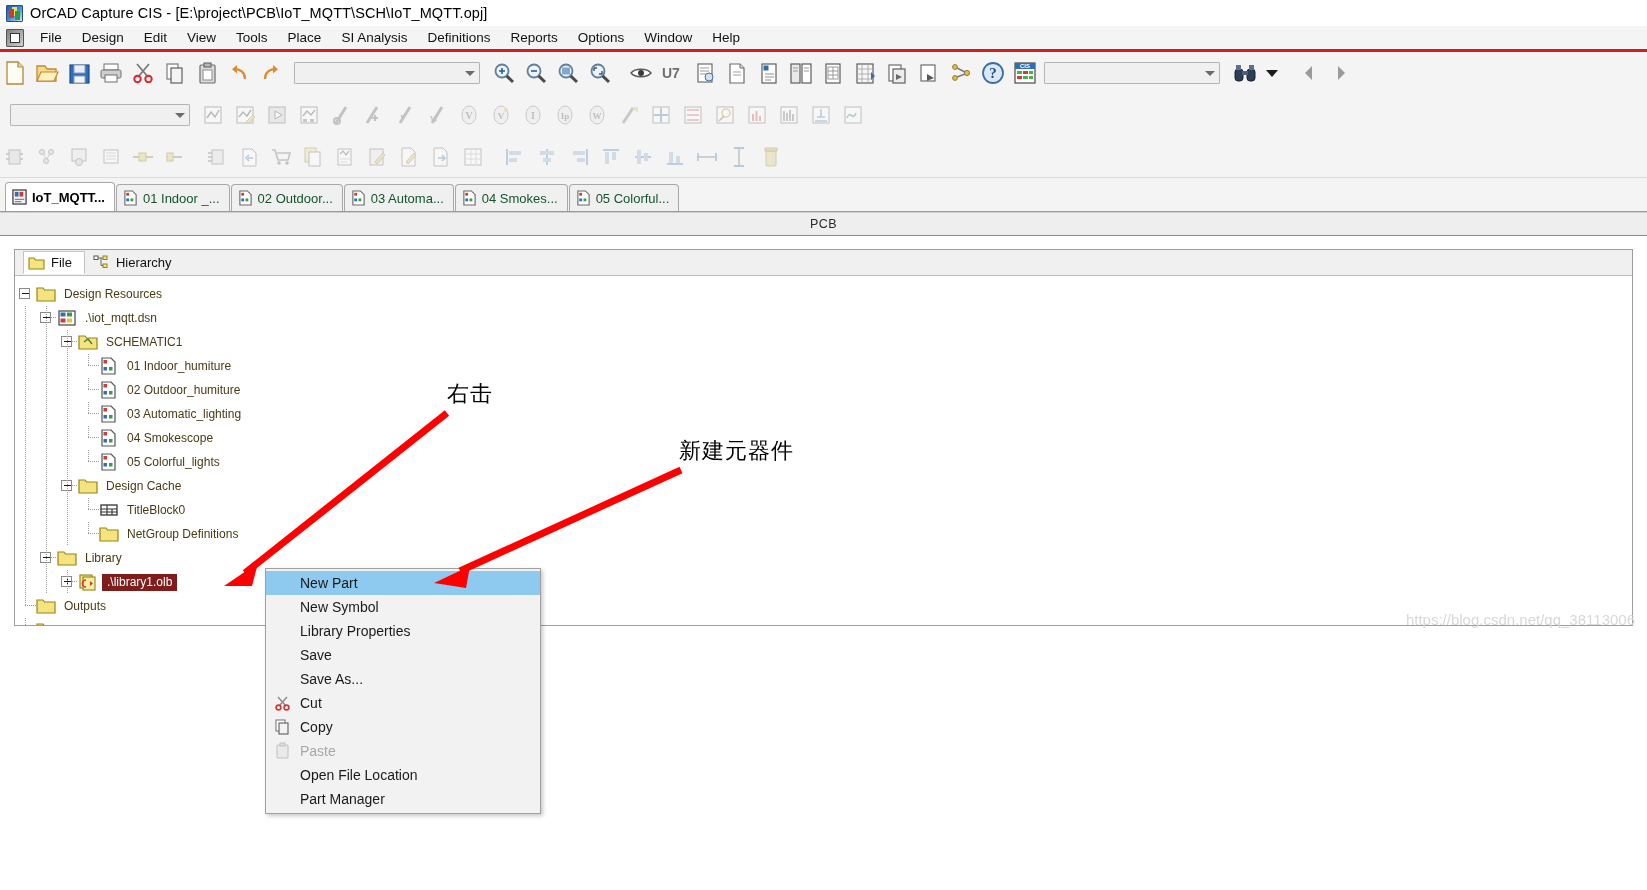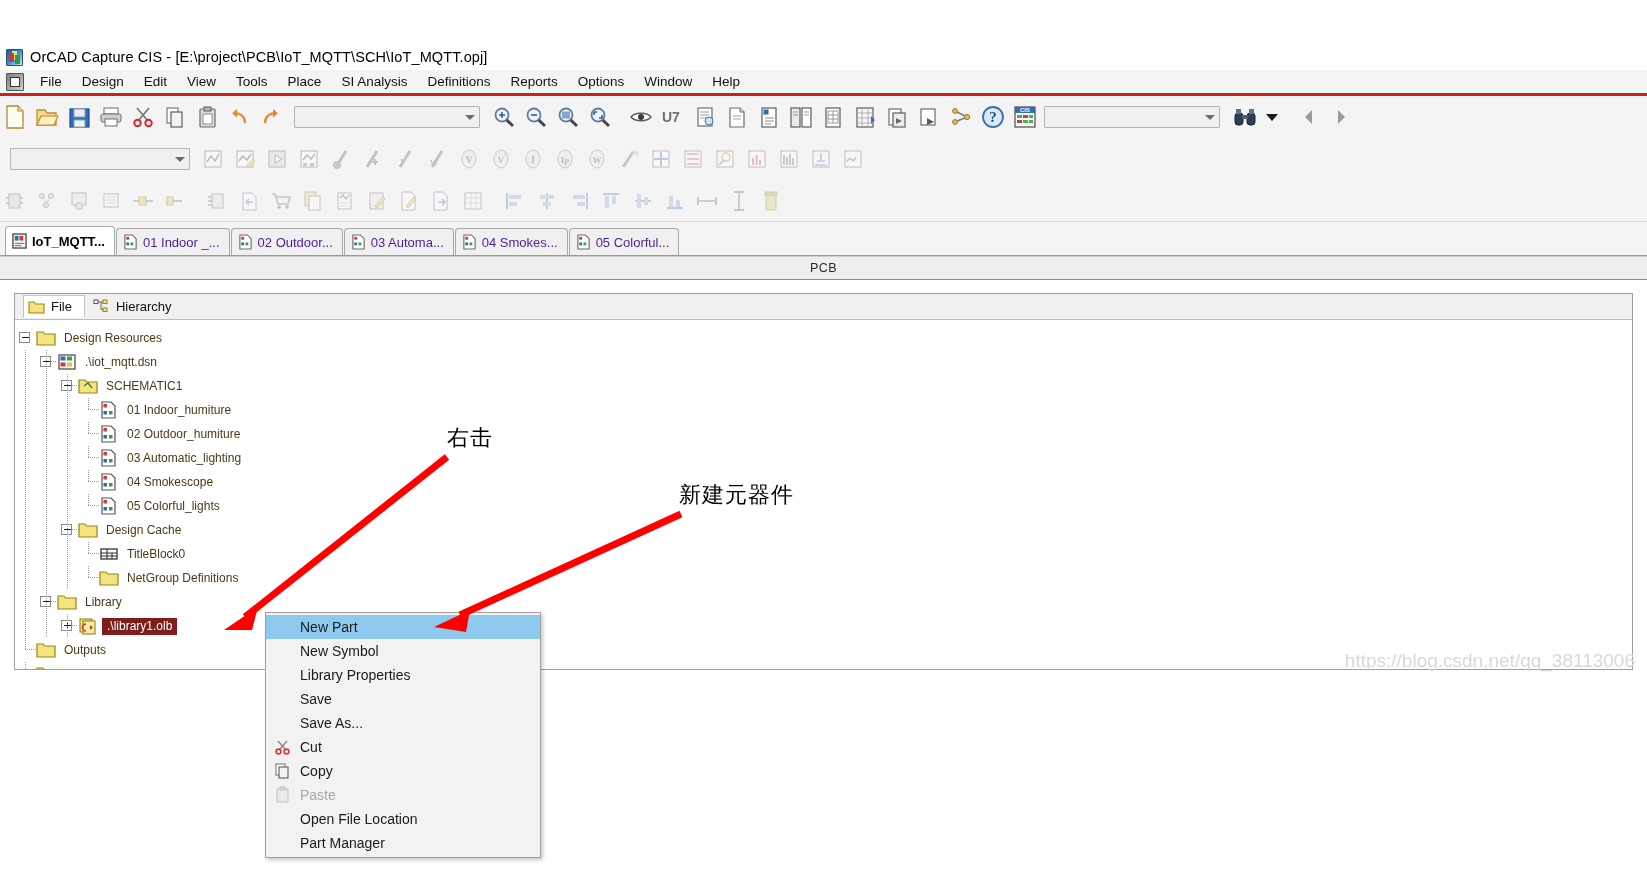--- a/index.html
+++ b/index.html
@@ -3,21 +3,21 @@
 <meta charset="utf-8">
 <style>
   * { box-sizing: border-box; }
   html, body {
     margin: 0; padding: 0;
     width: 1647px; height: 890px;
     overflow: hidden;
     background: #ffffff;
     font-family: "Liberation Sans", sans-serif;
   }
-  #app { position: relative; width: 1647px; height: 642px; background:#ffffff;margin-top:44px; }
+  #app { position: relative; width: 1647px; height: 642px; background:#ffffff; }
 
   
   .titlebar {
     height: 26px; background: #ffffff;
     display: flex; align-items: center; padding-left: 6px;
     font-size: 14.5px; color: #000;
   }
   .titlebar .app-icon {
     width: 17px; height: 17px; margin-right: 7px; flex: 0 0 auto;
     background: linear-gradient(135deg,#1f5fa8,#3a8ad4 48%,#d8e6f5);
@@ -93,21 +93,21 @@
   .doctabs {
     height: 34px; background: #f4f4f4; display: flex;
     align-items: flex-end; padding-left: 5px; gap: 1px;
     border-bottom: 1px solid #9a9a9a;
   }
   .doctab {
     height: 27px; display: flex; align-items: center; gap: 5px;
     padding: 0 9px 0 6px; font-size: 13px;
     background: #f0f0f0; border: 1px solid #a8a8a8;
     border-bottom: none; border-radius: 4px 4px 0 0;
-    color: #4c1d95; white-space: nowrap; position: relative;
+    color: #14532d; white-space: nowrap; position: relative;
   }
   .doctab.active {
     background: #ffffff; color: #000; font-weight: bold;
     height: 29px; z-index: 3;
   }
   .doctab .tab-ico { width: 15px; height: 16px; flex:0 0 auto; }
 
   
   .pcb-caption {
     height: 24px; background: #eeeeee; border-bottom: 1px solid #8b8b8b;
@@ -206,21 +206,21 @@
     position: absolute; color: #000000; font-weight: normal;
     font-size: 22px; letter-spacing: 1px; z-index: 50;
     font-family: "DejaVu Sans", sans-serif; white-space: nowrap;
   }
   .anno-1 { left: 447px; top: 379px; }
   .anno-2 { left: 679px; top: 436px; }
   .arrow-svg { position: absolute; left: 0; top: 0; z-index: 45; pointer-events: none; }
 
   .watermark {
     position: absolute; right: 12px; bottom: 14px;
-    font-size: 19px; color: #d8d8d8; z-index: 60;
+    font-size: 15px; color: #d8d8d8; z-index: 60;
     font-family: "Liberation Sans", sans-serif;
   }
 </style>
 </head>
 <body>
 
 <div id="app">
 
   <div class="titlebar">
     <div class="app-icon"></div>

